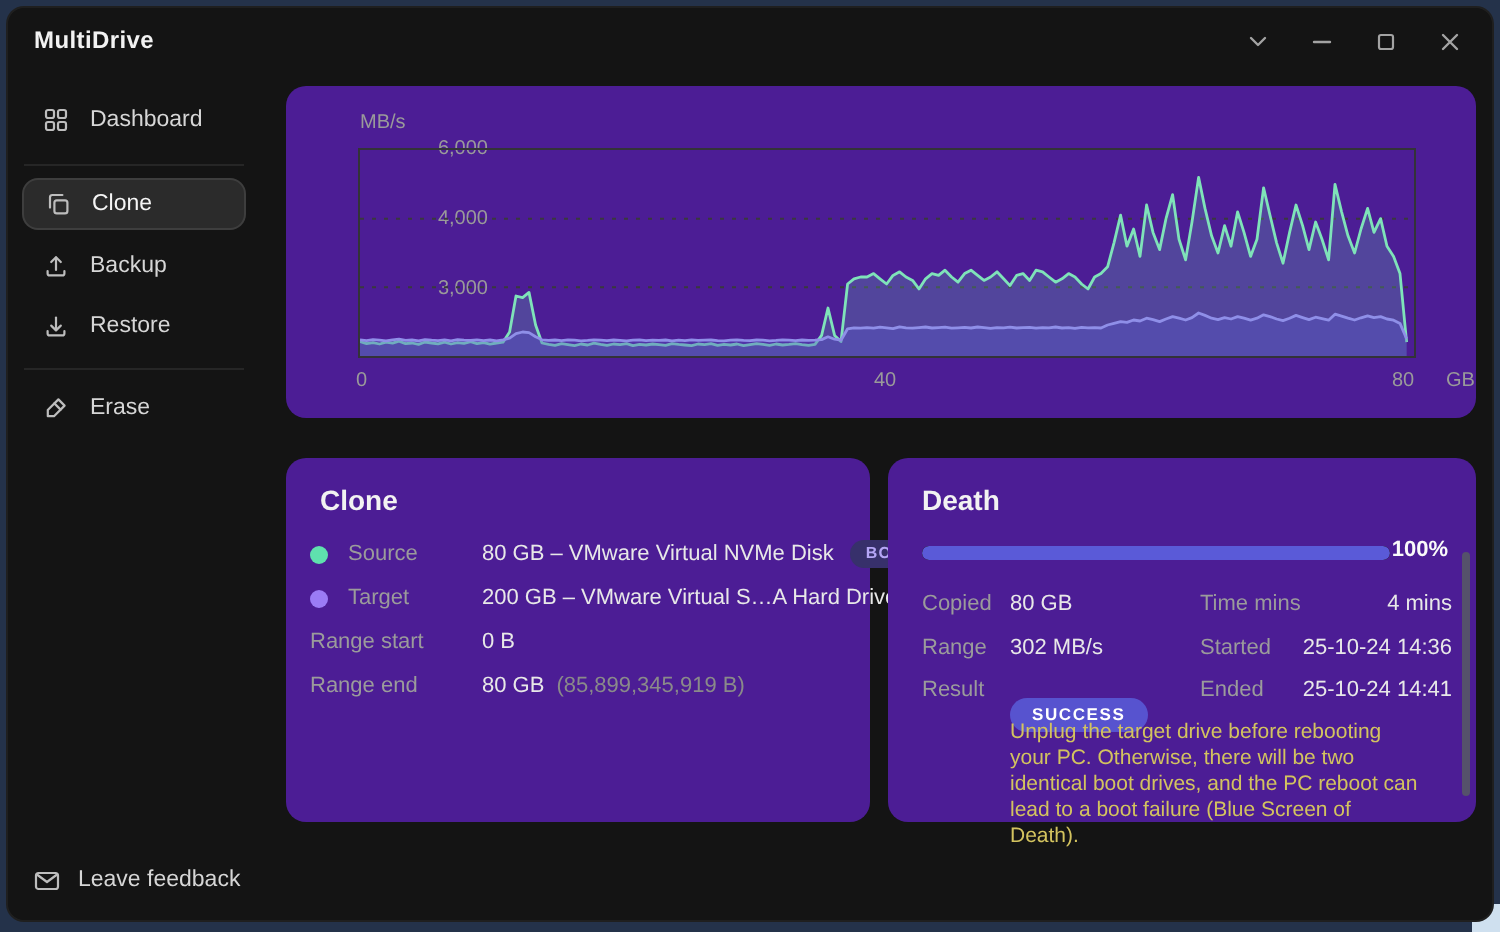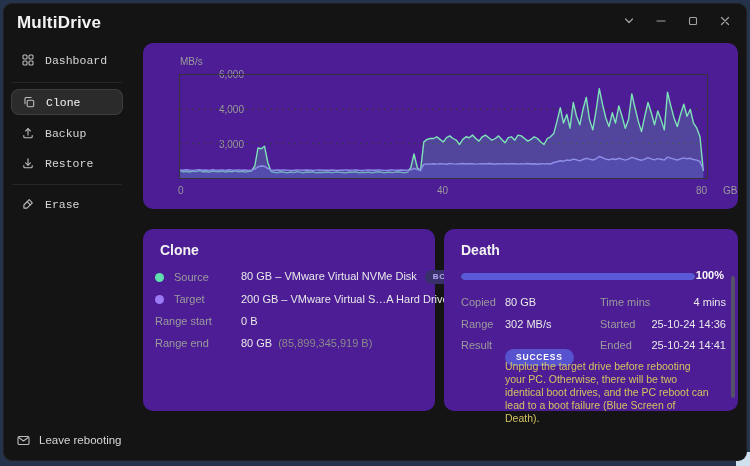--- a/index.html
+++ b/index.html
@@ -7,29 +7,29 @@
   body { background:#24324a; font-family:"Liberation Sans", sans-serif; position:relative; }
 
   .desktop-widget { position:absolute; right:0; bottom:0; width:14px; height:14px;
     background:#cfe0ef; border-top-left-radius:7px; }
 
   .window { position:absolute; left:3px; top:3px; width:744px; height:458px;
     background:#141414; border-radius:9px; border:1px solid rgba(255,255,255,0.05); overflow:hidden; }
 
   
   .titlebar { position:absolute; left:0; top:0; right:0; height:34px; }
-  .app-title { position:absolute; left:13px; top:9px; font-size:17px; font-weight:bold; color:#f2f2f2; letter-spacing:0.2px; }
+  .app-title { position:absolute; left:13px; top:9px; font-size:12px; font-weight:bold; color:#f2f2f2; letter-spacing:0.2px; }
   .win-controls { position:absolute; right:10px; top:7px; display:flex; gap:10px; }
   .win-btn { width:22px; height:20px; display:flex; align-items:center; justify-content:center; color:#a3a3a3; }
   .win-btn svg { display:block; }
 
   
   .sidebar { position:absolute; left:0; top:34px; bottom:0; width:139px; }
   .side-item { position:absolute; left:7px; width:112px; height:26px; display:flex; align-items:center;
-    gap:11px; padding-left:11px; border-radius:8px; color:#d6d6d6; font-size:11.5px;font-family:Liberation Mono, monospace; }
+    gap:11px; padding-left:11px; border-radius:8px; color:#d6d6d6; font-size:11.5px; }
   .side-item .icn { color:#bdbdbd; display:flex; }
   .side-item.active { background:#2b2b2b; border:1px solid rgba(255,255,255,0.09); color:#f5f5f5; }
   .divider { position:absolute; left:8px; width:110px; height:1px; background:#262626; }
 
   .feedback { position:absolute; left:13px; bottom:14px; display:flex; align-items:center; gap:9px;
     color:#d6d6d6; font-size:11.5px; }
   .feedback .icn { color:#bdbdbd; display:flex; }
 
   
   .panel { position:absolute; background:#4c1d95; border-radius:10px; }
@@ -171,21 +171,21 @@
     </div>
     <div class="feedback">
       <span class="icn">
         <svg width="13" height="11" viewBox="0 0 13 11">
             <g fill="none" stroke="currentColor" stroke-width="1.1" stroke-linecap="round" stroke-linejoin="round">
               <rect x="1" y="1.5" width="11" height="8" rx="1.3"></rect>
               <path d="M1.8 2.5 L6.5 6 L11.2 2.5"></path>
             </g>
           </svg>
       </span>
-      <span>Leave rebooting</span>
+      <span>Leave feedback</span>
     </div>
   </div>
 
   <div class="panel chart-panel">
     <div class="chart-unit">MB/s</div>
     <span class="ytick yt0">6,000</span>
     <span class="ytick yt1">4,000</span>
     <span class="ytick yt2">3,000</span>
     <div class="plot">
       <svg id="chart-svg" width="527" height="103" viewBox="0 0 527 103">

